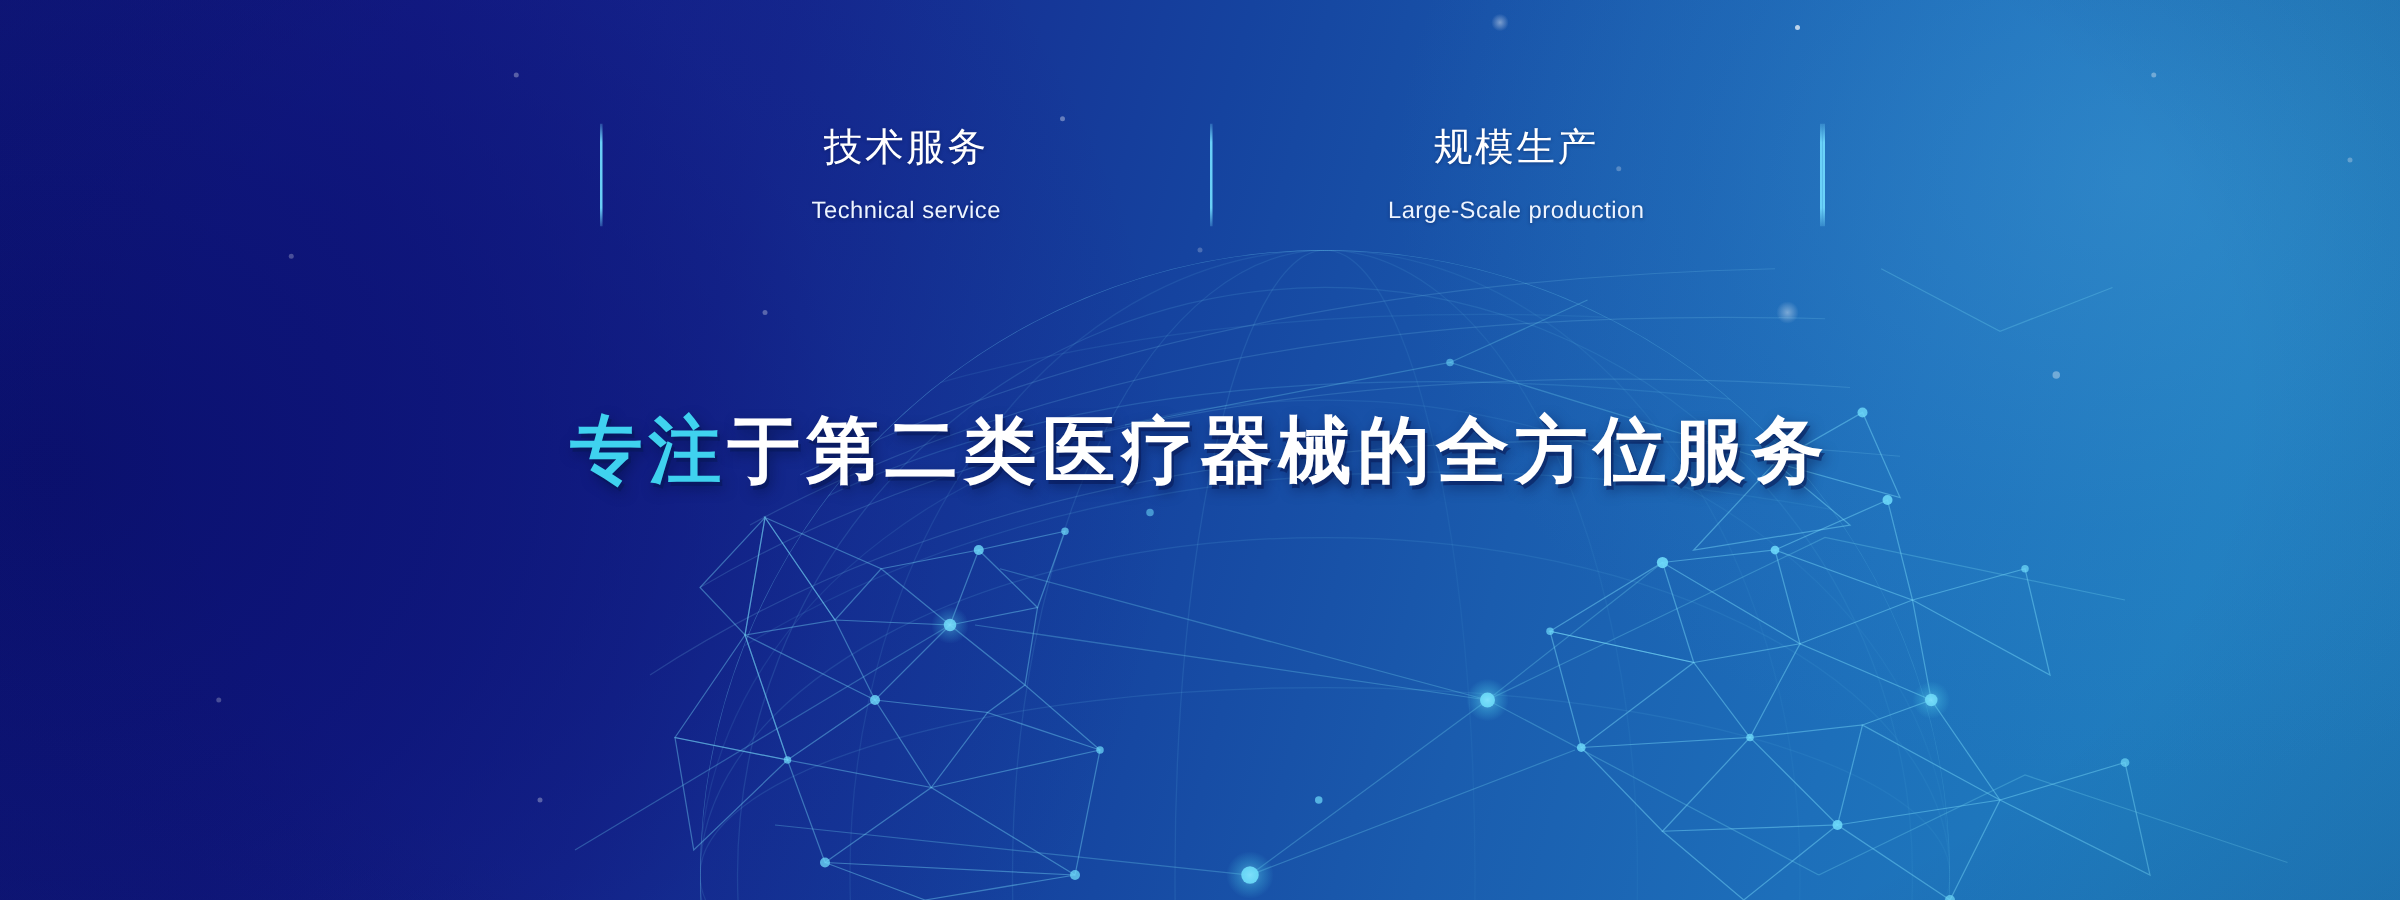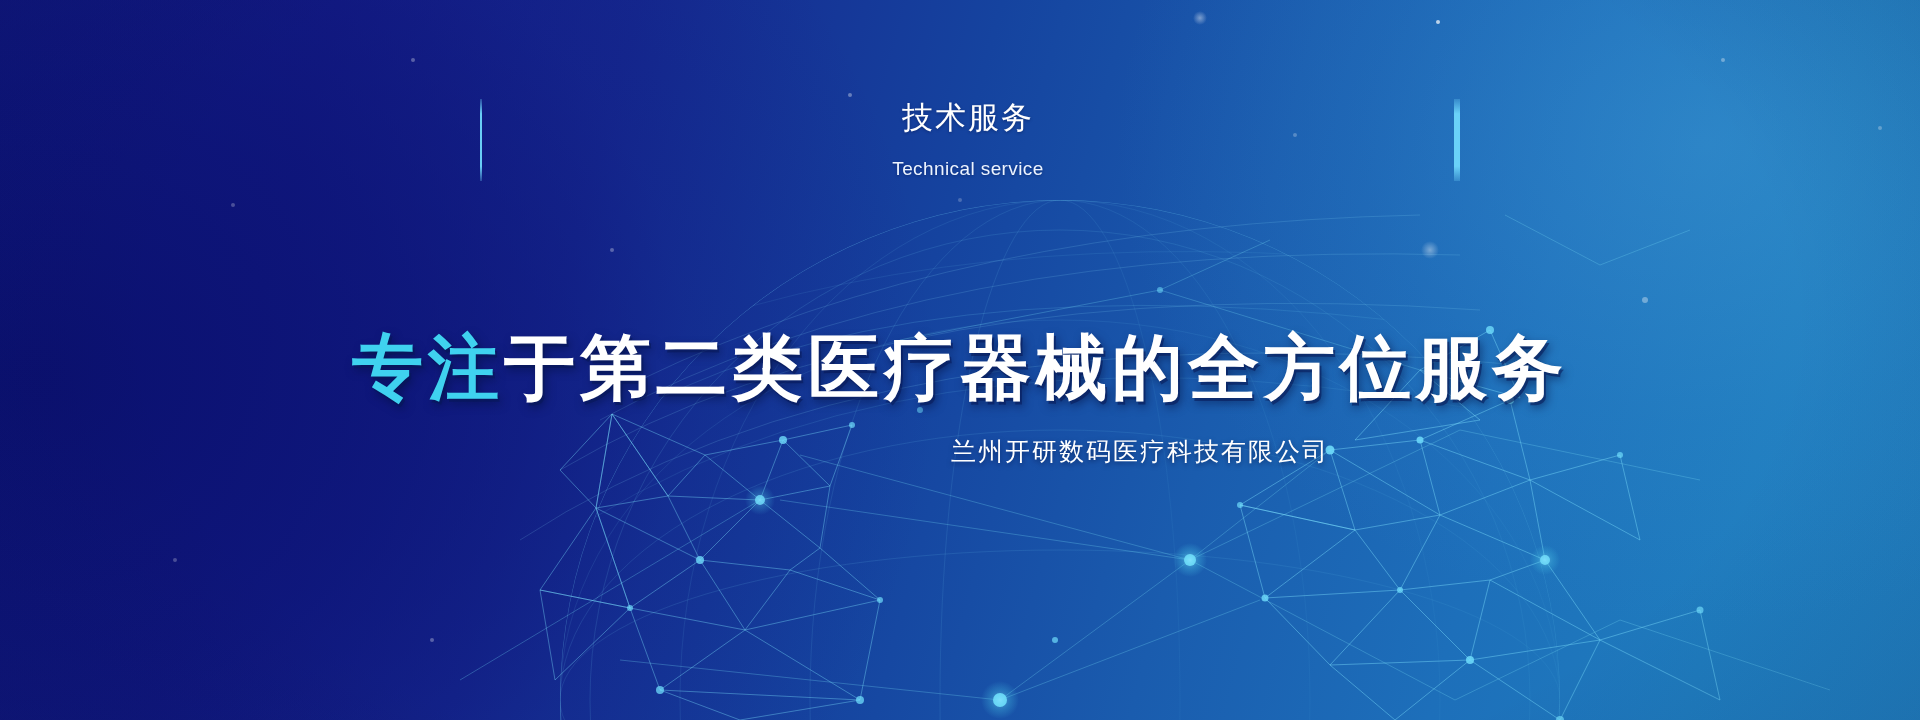--- a/index.html
+++ b/index.html
@@ -121,21 +121,21 @@
   .headline-block {
     position: absolute;
     left: 0;
     top: 330px;
     width: 1920px;
     text-align: center;
     pointer-events: none;
   }
   .headline {
     display: inline-block;
-    font-size: 71px;
+    font-size: 58px;
     line-height: 1.06;
     font-weight: 700;
     letter-spacing: 5px;
     white-space: nowrap;
     color: #ffffff;
     text-shadow:
        2px 3px 0 rgba(8,24,86,0.55),
        3px 5px 10px rgba(4,14,60,0.55);
   }
   .headline .accent {
@@ -316,27 +316,28 @@
   <div class="features">
     <div class="feature-divider"></div>
 
     <div class="feature">
       <div class="feature-cn">技术服务</div>
       <div class="feature-en">Technical service</div>
     </div>
 
     <div class="feature-divider"></div>
 
+    <div class="feature">
+      <div class="feature-cn">规模生产</div>
+      <div class="feature-en">Large-Scale production</div>
+    </div>
 
     <div class="feature-divider"></div>
 
 
     <div class="feature-divider"></div>
   </div>
 
   <div class="headline-block">
     <div class="headline"><span class="accent">专注</span><span>于第二类医疗器械的全方位服务</span></div>
-    <div class="subline-row">
-      <span class="subline">兰州开研数码医疗科技有限公司</span>
-    </div>
   </div>
 
 </div>
 
 </body></html>

